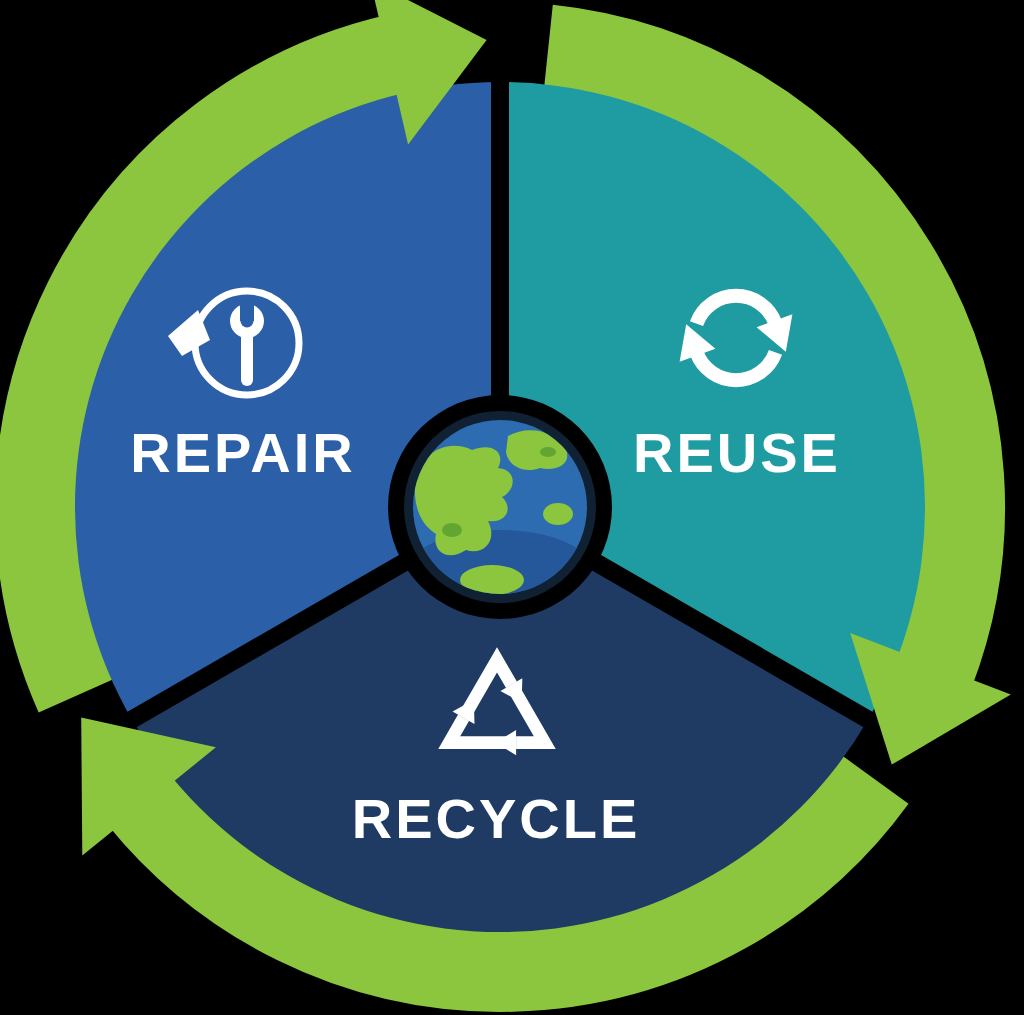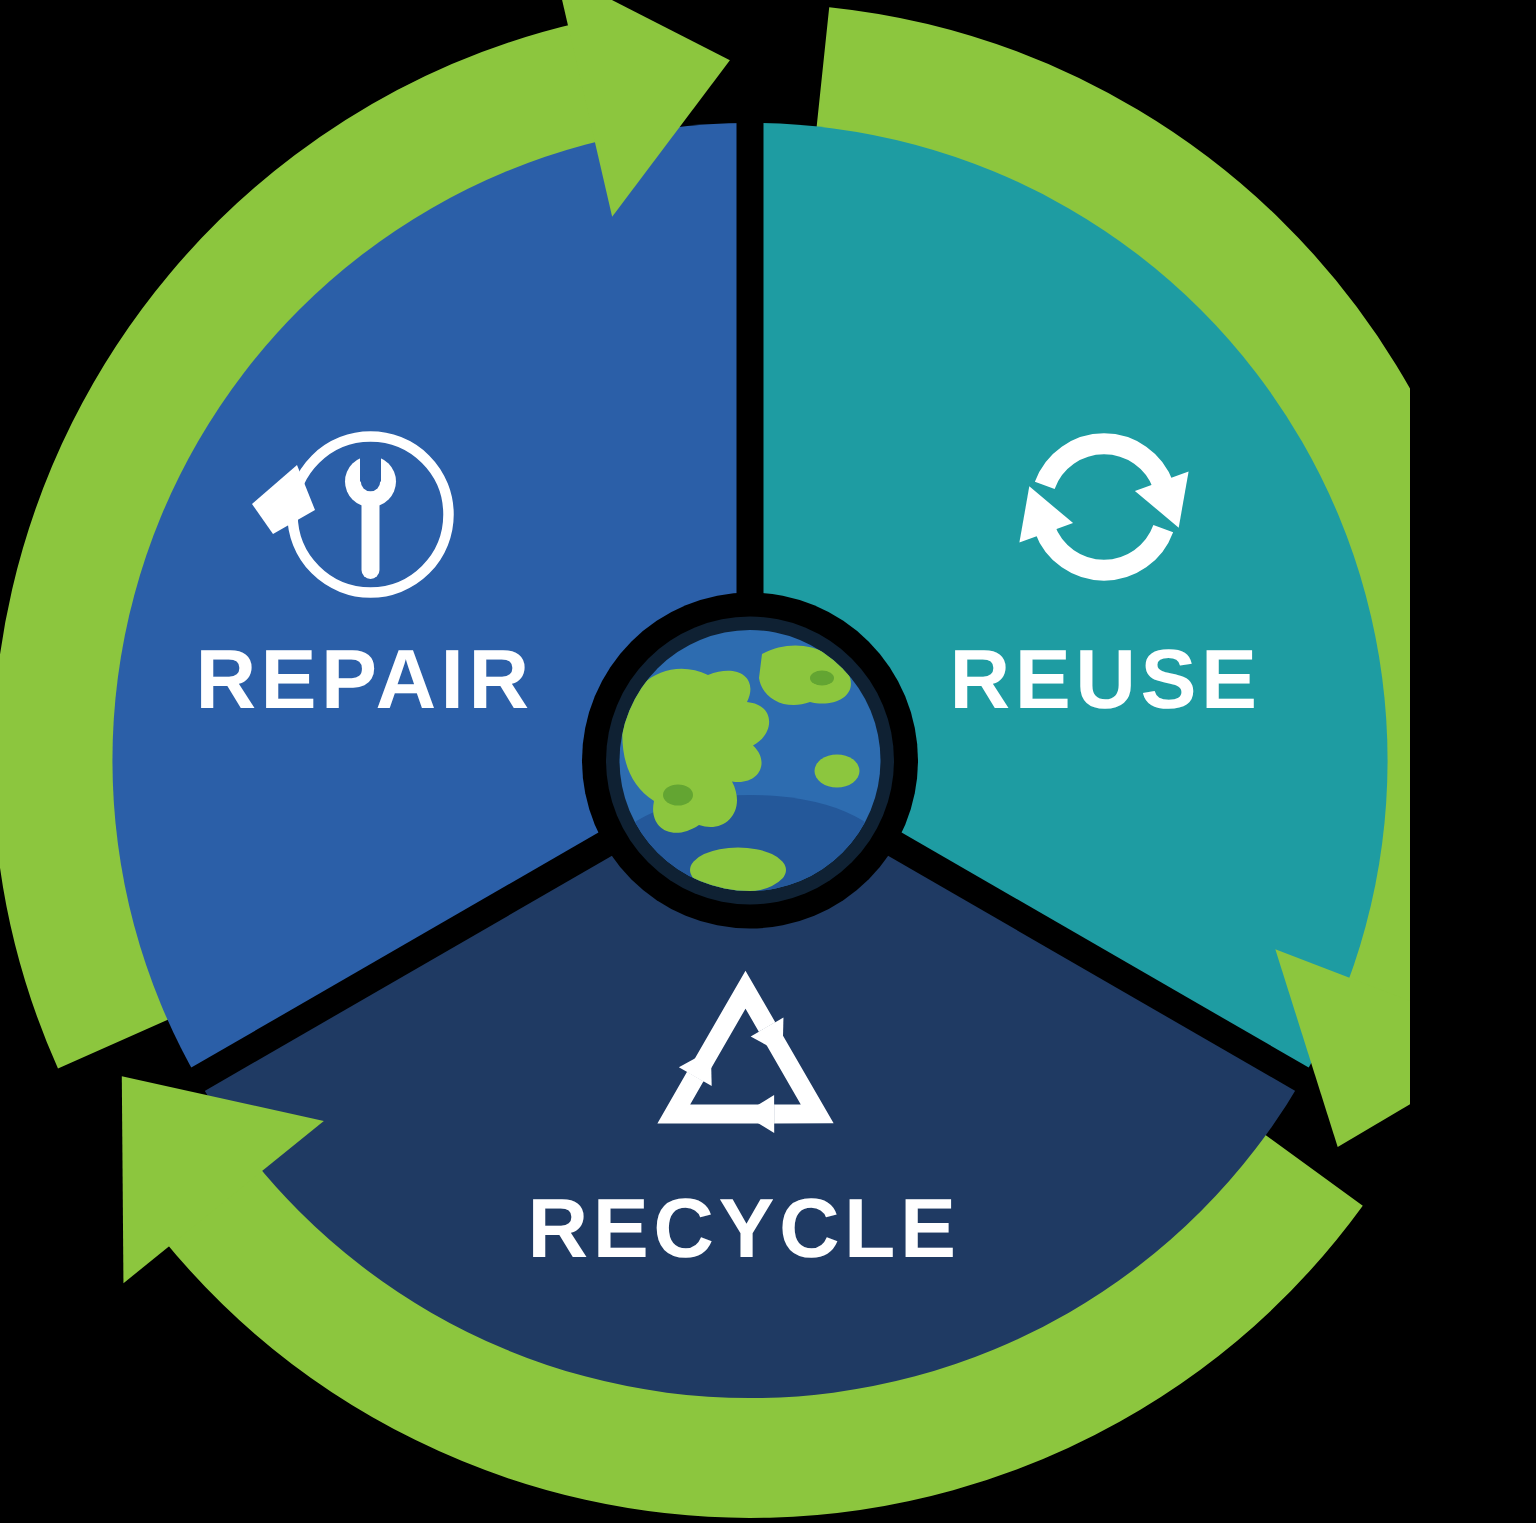--- a/index.html
+++ b/index.html
@@ -2,21 +2,21 @@
 <html style="--background: #000000; --arrow_green: #8CC63E; --segment_repair: #2B5FA8; --segment_reuse: #1E9CA2; --segment_recycle: #1F3A63; --label_text: #FFFFFF; --globe_ocean: #2D6CB0; --globe_shadow: #24589A; --globe_land: #8CC63E; --globe_land_dark: #63A532; --globe_outline: #0F2133;"><head>
 <meta charset="utf-8">
 <style>
   html, body {
     margin: 0;
     padding: 0;
     background: #000;
   }
   .canvas {
     position: relative;
-    width: 940px;
+    width: 1024px;
     height: 1015px;
     background: var(--background, #000);
     overflow: hidden;
   }
   svg { display: block; }
 
   .stroke-green { stroke: var(--arrow_green); fill: none; }
   .fill-green   { fill: var(--arrow_green); }
 
   .wedge-repair  { fill: var(--segment_repair); }

